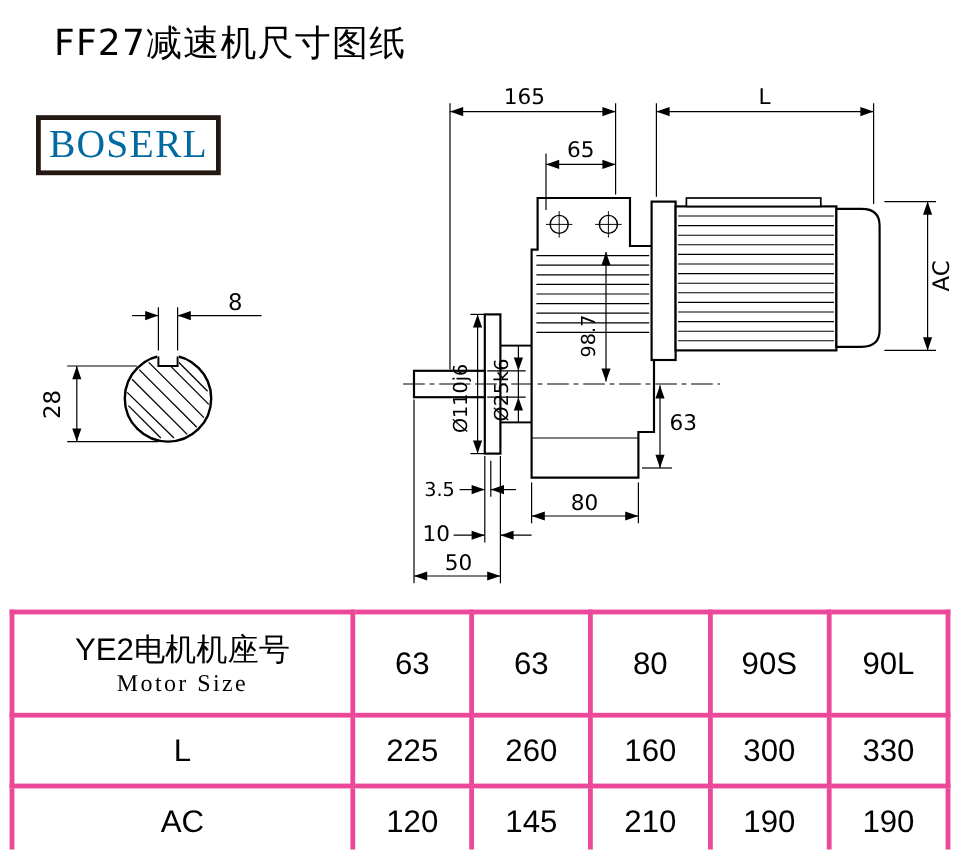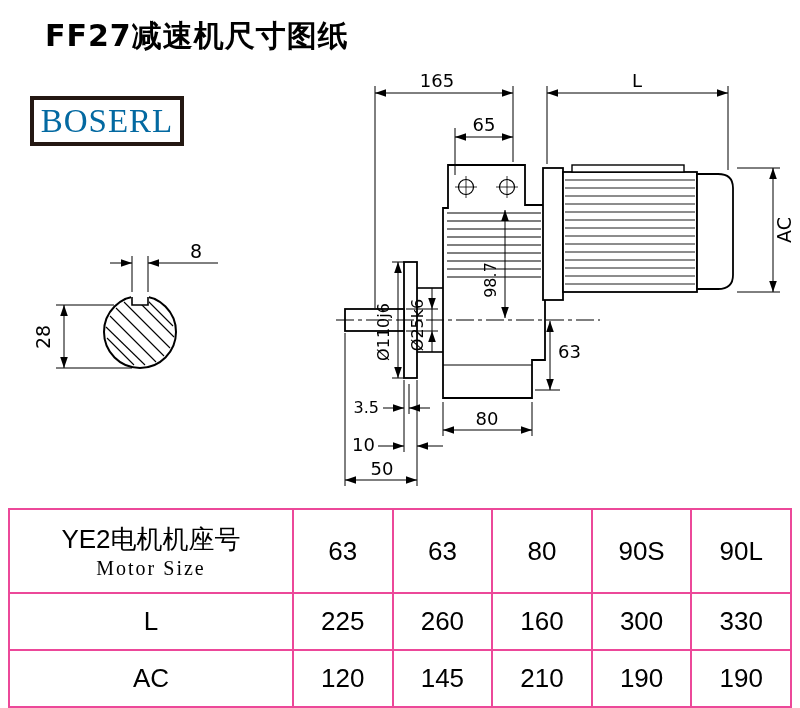--- a/index.html
+++ b/index.html
@@ -1,28 +1,28 @@
 <!DOCTYPE html>
 <html><head>
 <meta charset="utf-8">
 <style>
   *{margin:0;padding:0;box-sizing:border-box}
   html,body{width:800px;height:708px;background:#fff;color:#000;
     font-family:"Liberation Sans",sans-serif;overflow:hidden}
   .canvas{position:relative;width:800px;height:708px;background:#fff}
-  .title{position:absolute;left:45px;top:16px;font-size:30px;font-weight:700;
+  .title{position:absolute;left:45px;top:16px;font-size:30px;font-weight:400;
     letter-spacing:1px;font-family:"DejaVu Sans",sans-serif;white-space:nowrap}
   .logo{position:absolute;left:30px;top:96px;width:154px;height:50px;
     border:4px solid #241812;background:#fff;display:flex;align-items:center;justify-content:center}
   .logo-text{font-family:"Liberation Serif",serif;font-size:33px;color:#0369a1;letter-spacing:1px}
   .drawing{position:absolute;left:0;top:60px}
   .drawing text{font-family:"DejaVu Sans",sans-serif}
   .size-table{position:absolute;left:8px;top:508px;width:784px;border-collapse:collapse;
     table-layout:fixed;text-align:center;font-size:26px}
-  .size-table td{border:2px solid #ec4899;vertical-align:middle;padding:12px}
+  .size-table td{border:4px solid #ec4899;vertical-align:middle;padding:12px}
   .size-table tr{height:39px}
   .size-table tr:first-child{height:74px}
   .size-table td:first-child{width:284px}
   .mono{font-family:Liberation Serif, serif;font-size:20px;letter-spacing:2px}
 </style>
 </head>
 <body>
 
 <div class="canvas">
 

